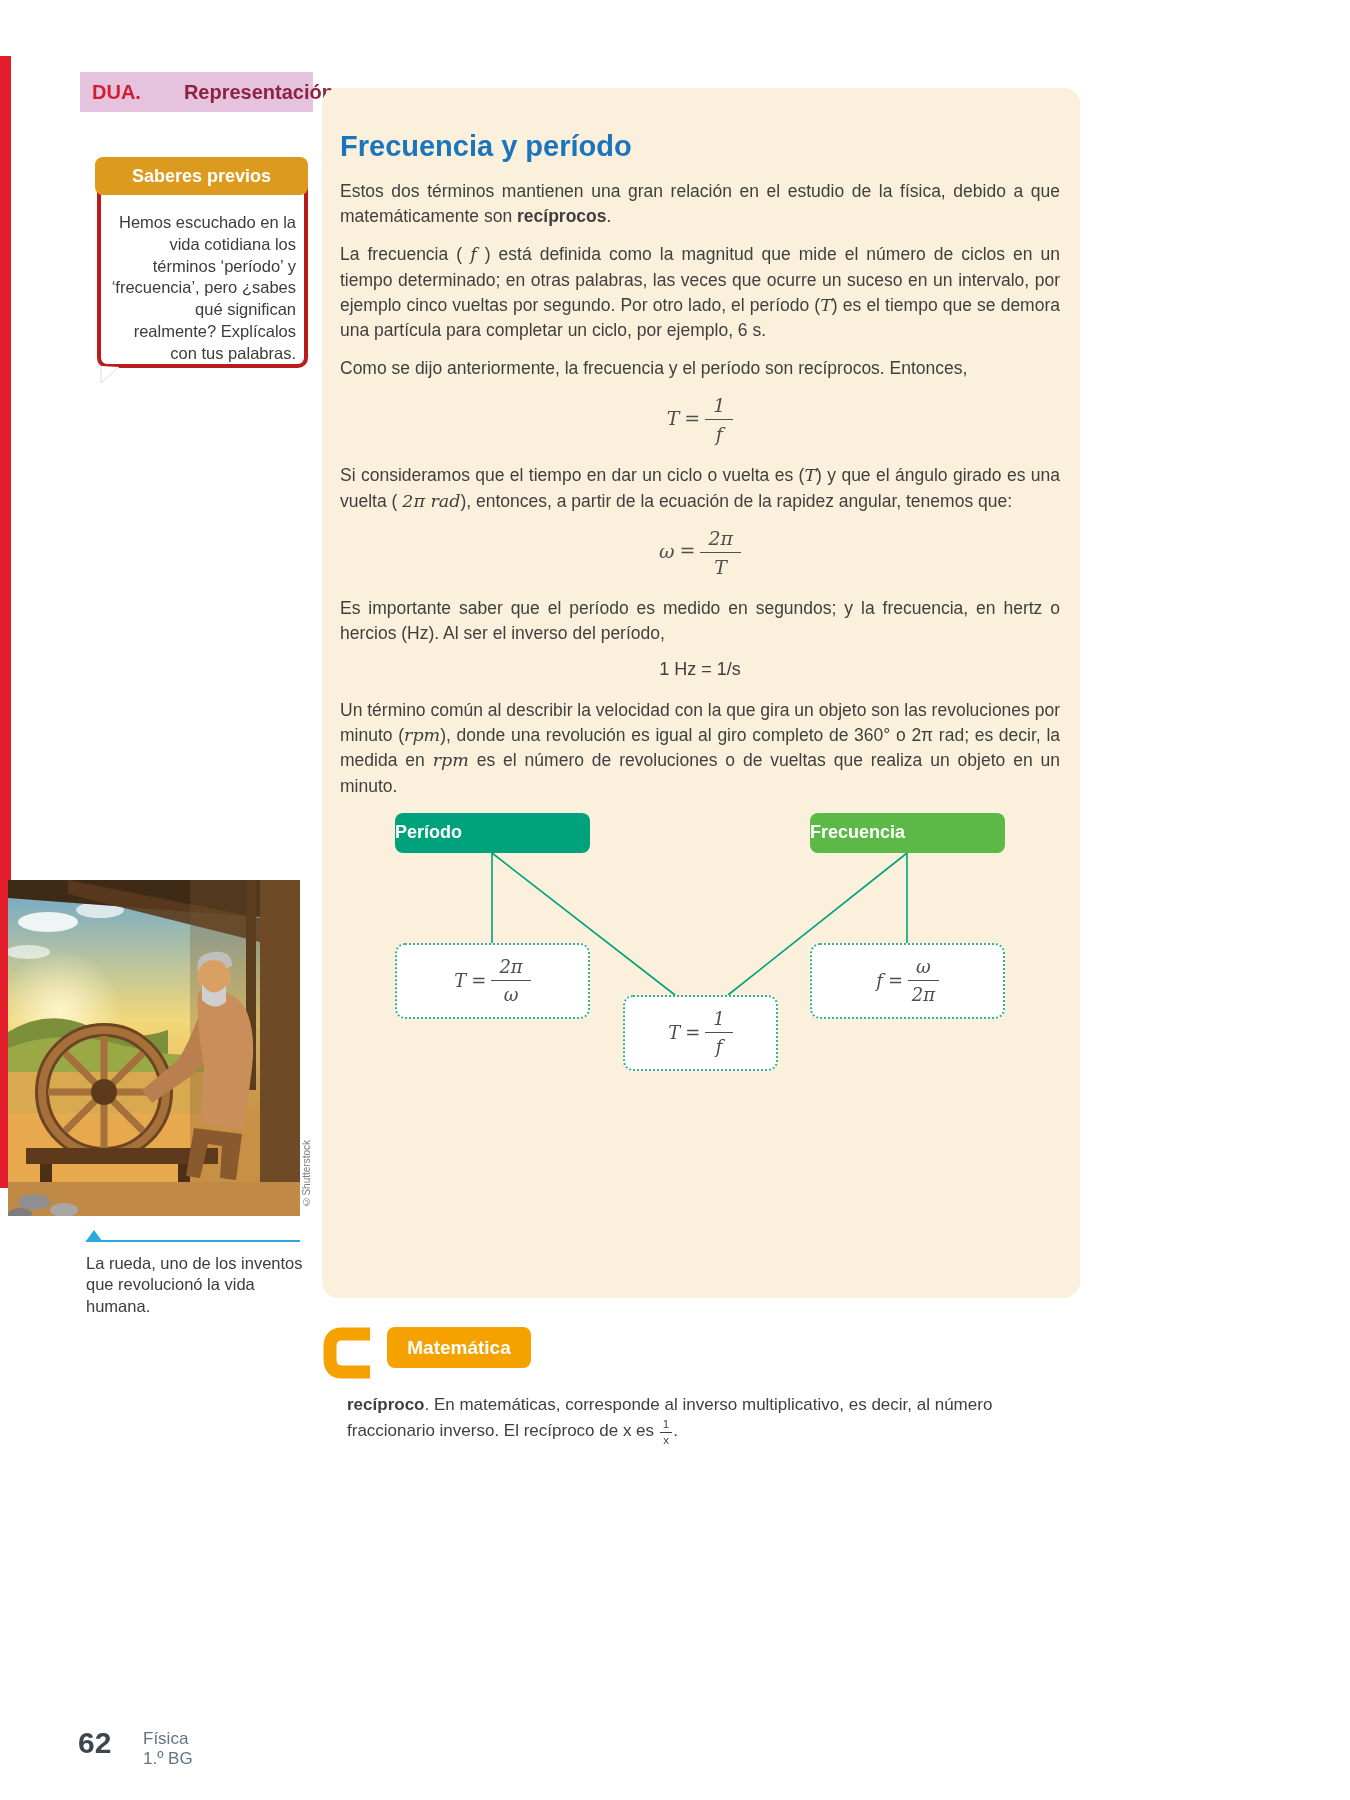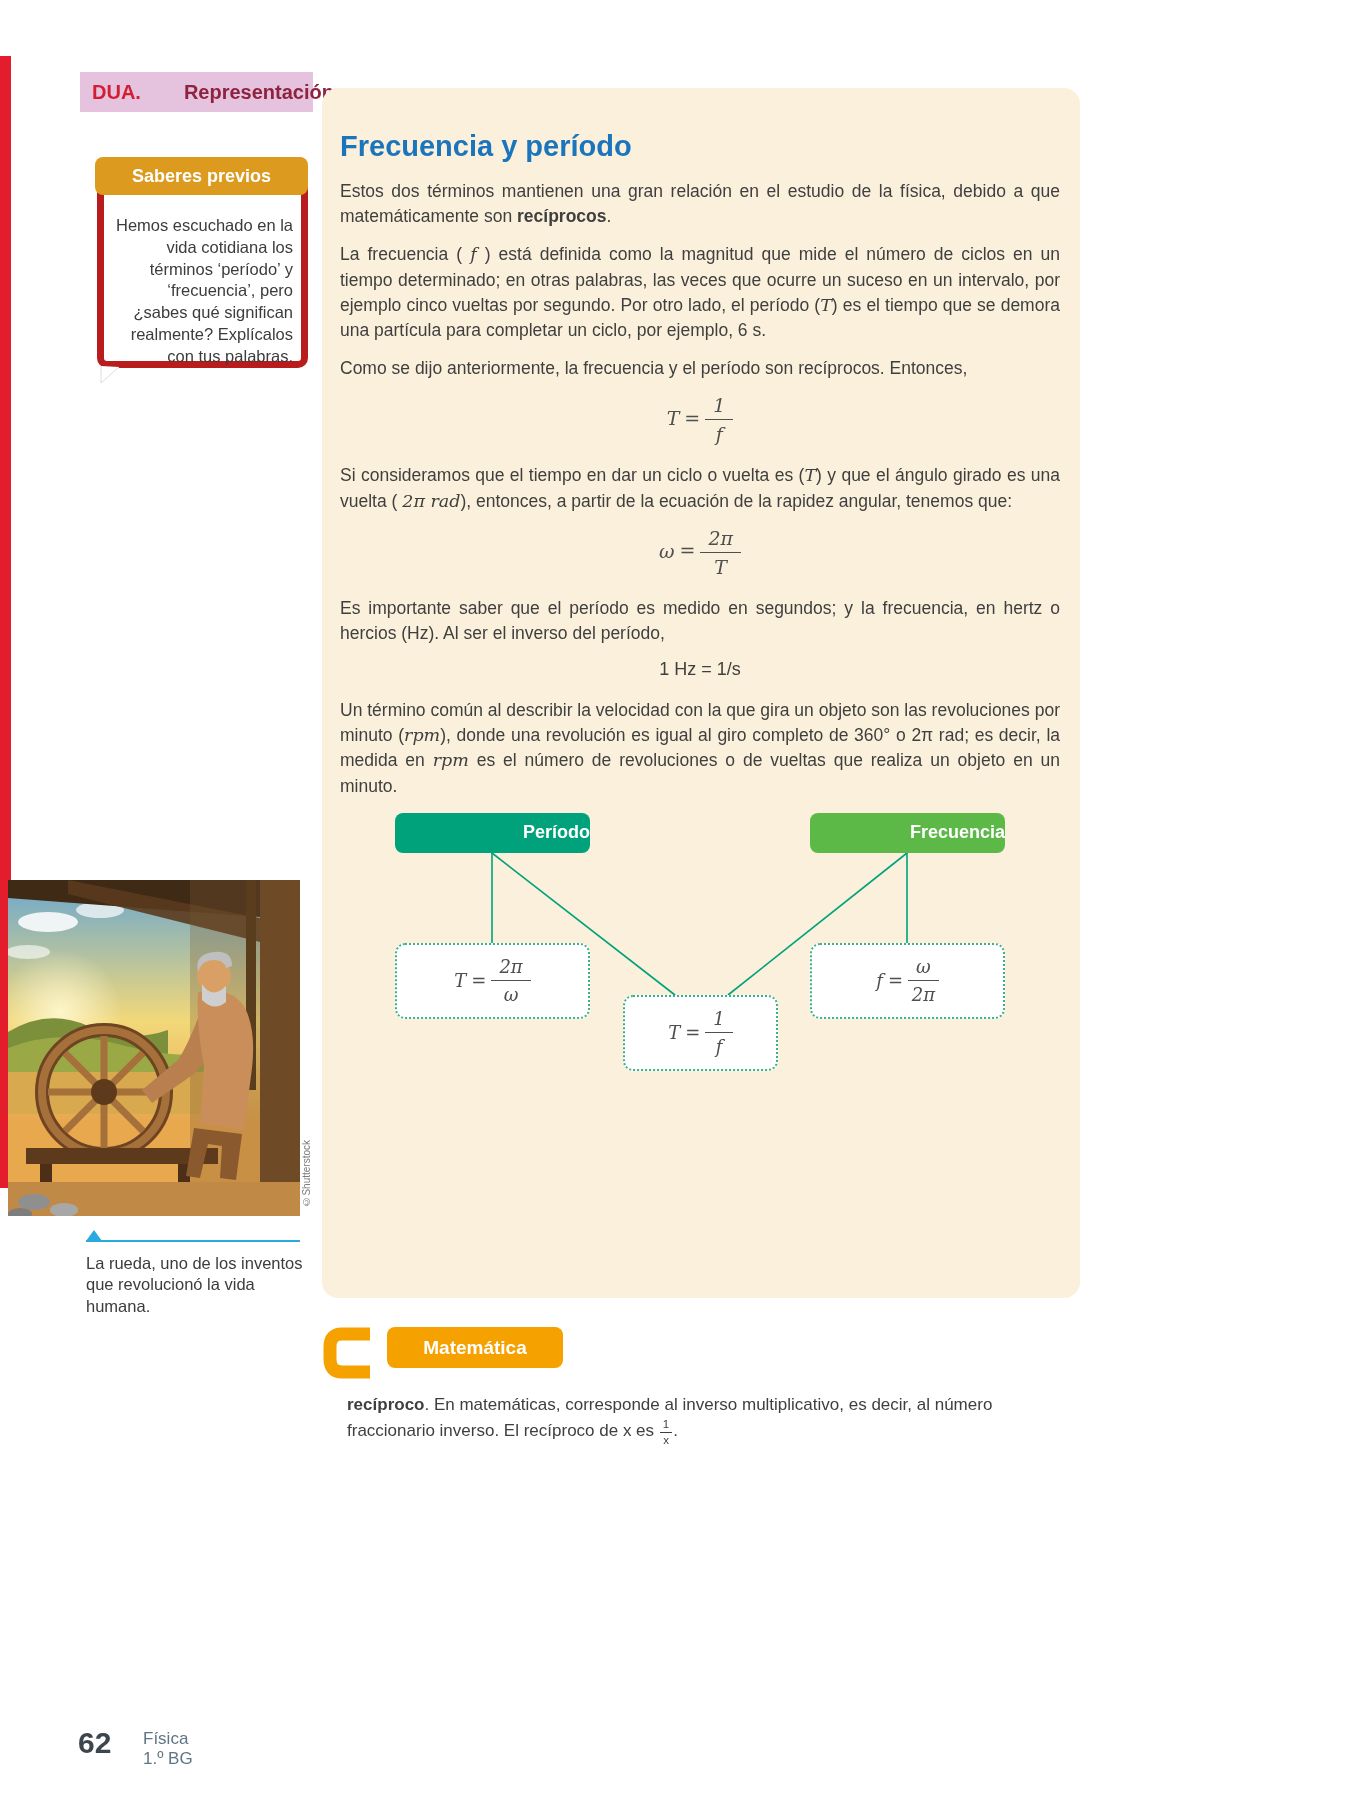--- a/index.html
+++ b/index.html
@@ -22,21 +22,21 @@
     background:#e5c3de; display:flex; align-items:center; padding-left:12px;
     font-size:20px;
     gap:39px;
   }
   #dua-badge .dua-bold { font-weight:bold; color:#d31d33; margin-right:4px; }
   #dua-badge .dua-rest { color:#8e2340; font-weight:bold; }
 
   
   #saberes-card {
     left:97px; top:178px; width:211px; height:190px;
-    background:#fff; border:7px solid #b91c1c; border-radius:10px;
+    background:#fff; border:4px solid #b91c1c; border-radius:10px;
     padding:30px 8px 10px 10px; text-align:right;
     font-size:16.5px; line-height:1.32; color:#3c3c3b; z-index:1;
   }
   #saberes-tail { left:100px; top:366px; z-index:2; }
   #saberes-badge {
     left:95px; top:157px; width:213px; height:38px;
     background:#dc9a1e; border-radius:8px; color:#fff; font-weight:bold;
     font-size:18px; display:flex; align-items:center; justify-content:center; z-index:3;
   }
 
@@ -61,21 +61,21 @@
   .frac { display:inline-block; vertical-align:middle; text-align:center; }
   .frac .num { display:block; padding:0 8px 3px; border-bottom:1.4px solid #4f4f4f; }
   .frac .den { display:block; padding-top:3px; }
 
   
   #diagram { position:relative; height:272px; margin-top:14px; }
   .d-lines { position:absolute; left:0; top:0; }
   .d-box {
     position:absolute; width:195px; height:40px; border-radius:8px;
     color:#fff; font-weight:bold; font-size:18px;
-    display:flex; align-items:center; justify-content:flex-end;
+    display:flex; align-items:center; justify-content:flex-start;
   }
   #d-periodo { left:55px; top:0; background:#00a27b; }
   #d-frecuencia { left:470px; top:0; background:#5cb947; }
   .d-formula {
     position:absolute; background:#fff; border:2px dotted #3ab08f; border-radius:10px;
     display:flex; align-items:center; justify-content:center;
     font-family:"DejaVu Serif", serif; font-style:italic; font-size:18px; color:#4f4f4f;
   }
   #d-f-left   { left:55px;  top:130px; width:195px; height:76px; }
   #d-f-center { left:283px; top:182px; width:155px; height:76px; }
@@ -91,21 +91,21 @@
     left:86px; top:1230px; width:0; height:0;
     border-left:8px solid transparent; border-right:8px solid transparent;
     border-bottom:11px solid #2aa9e0;
   }
   #cap-line { left:86px; top:1240px; width:214px; height:2px; background:#2aa9e0; }
   #caption { left:86px; top:1253px; width:225px; font-size:16.5px; line-height:1.3; color:#3c3c3b; }
 
   
   #mat-c { left:320px; top:1322px; }
   #mat-badge {
-    left:387px; top:1327px; width:176px; height:41px;
+    left:387px; top:1327px; width:144px; height:41px;
     background:#f5a100; border-radius:8px; color:#fff; font-weight:bold;
     font-size:19px; display:flex; align-items:center; justify-content:center;
   }
   #mat-note { left:347px; top:1392px; width:733px; font-size:17px; line-height:1.5; color:#3f3f3e; }
   .sfrac { display:inline-block; text-align:center; font-size:11.5px; line-height:1.1; vertical-align:-8px; margin:0 1px; }
   .sfrac .num { display:block; border-bottom:1px solid #3f3f3e; padding:0 3px 1px; }
   .sfrac .den { display:block; padding-top:1px; }
 
   
   #pg-num { left:78px; top:1726px; font-size:30px; font-weight:bold; color:#3d464d; }

